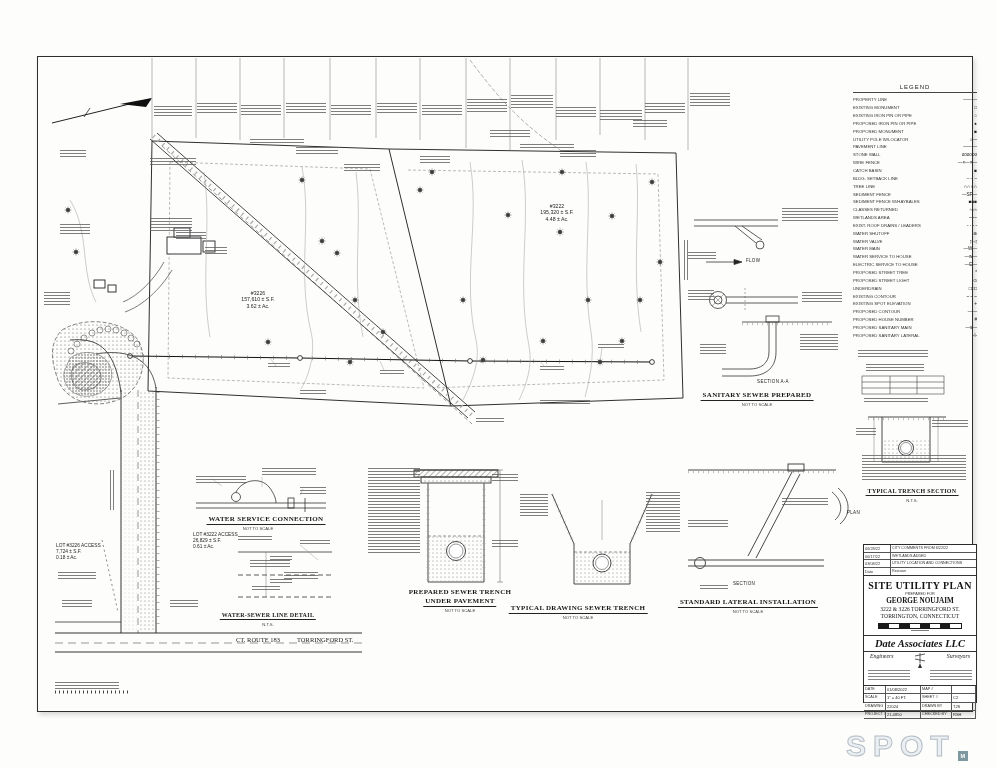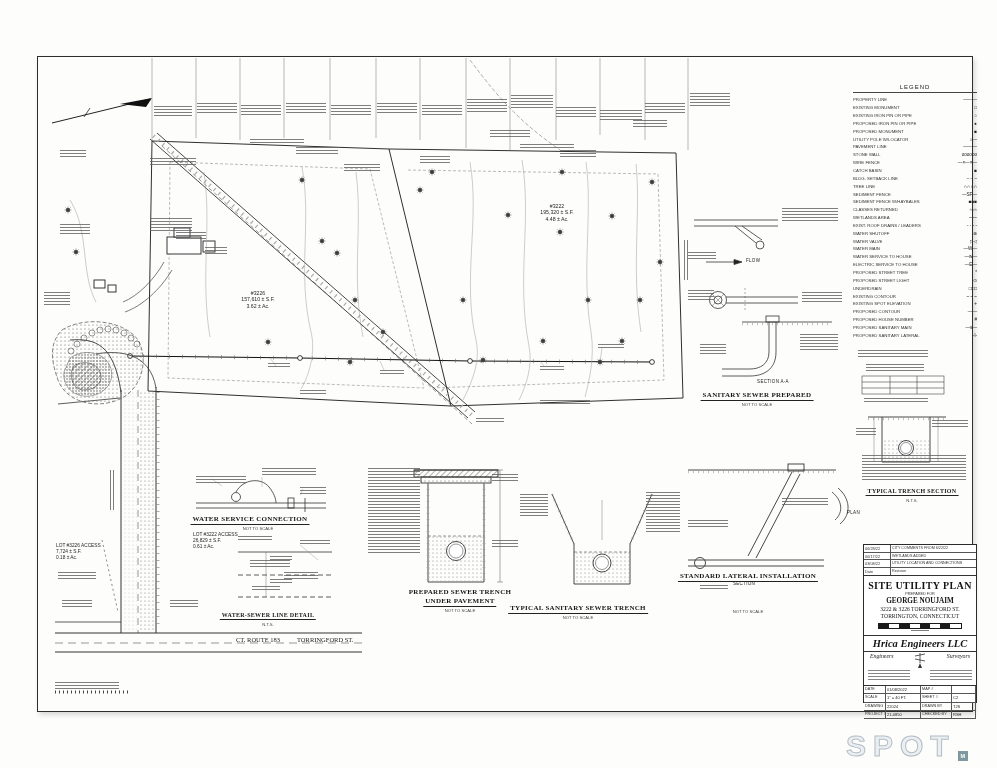--- a/index.html
+++ b/index.html
@@ -390,31 +390,31 @@
   </div>
   <div class="alabel" style="left:193px;top:532px">
     <div>LOT #3222 ACCESS</div>
     <div>26,829 ± S.F.</div>
     <div>0.61 ± Ac.</div>
   </div>
 
   <div class="t ser" style="left:236px;top:636px;font-size:6.5px">CT. ROUTE 183</div>
   <div class="t ser" style="left:297px;top:636px;font-size:6.5px">TORRINGFORD ST.</div>
 
-  <div class="dt" style="left:250px;top:515px">WATER SERVICE CONNECTION</div>
+  <div class="dt" style="left:266px;top:515px">WATER SERVICE CONNECTION</div>
   <div class="nts" style="left:258px;top:526px">NOT TO SCALE</div>
 
   <div class="dt nb" style="left:460px;top:588px">PREPARED SEWER TRENCH</div>
   <div class="dt" style="left:460px;top:597px">UNDER PAVEMENT</div>
   <div class="nts" style="left:460px;top:608px">NOT TO SCALE</div>
 
-  <div class="dt" style="left:578px;top:604px">TYPICAL SANITARY SEWER TRENCH</div>
+  <div class="dt" style="left:578px;top:604px">TYPICAL DRAWING SEWER TRENCH</div>
   <div class="nts" style="left:578px;top:615px">NOT TO SCALE</div>
 
-  <div class="dt" style="left:748px;top:572px">STANDARD LATERAL INSTALLATION</div>
+  <div class="dt" style="left:748px;top:598px">STANDARD LATERAL INSTALLATION</div>
   <div class="nts" style="left:748px;top:609px">NOT TO SCALE</div>
 
   <div class="dt" style="left:757px;top:391px">SANITARY SEWER PREPARED</div>
   <div class="nts" style="left:757px;top:402px">NOT TO SCALE</div>
 
   <div class="dt sm" style="left:268px;top:612px">WATER-SEWER LINE DETAIL</div>
   <div class="nts" style="left:268px;top:622px">N.T.S.</div>
 
   <div class="dt sm" style="left:912px;top:488px">TYPICAL TRENCH SECTION</div>
   <div class="nts" style="left:912px;top:498px">N.T.S.</div>
@@ -571,21 +571,21 @@
         <span class="revr">Revision</span>
       </div>
     </div>
     <div class="tb-title">SITE UTILITY PLAN</div>
     <div class="tb-prep">PREPARED FOR</div>
     <div class="tb-client">GEORGE NOUJAIM</div>
     <div class="tb-addr">3222 &amp; 3226 TORRINGFORD ST.</div>
     <div class="tb-addr">TORRINGTON, CONNECTICUT</div>
     <div class="scalebar"></div>
     <i class="tb sb-sub" style="position:relative"></i>
-    <div class="firm">Hrica Engineers LLC</div>
+    <div class="firm">Date Associates LLC</div>
     <div class="roles">
       <span class="role">Engineers</span>
       <svg width="12" height="15" viewBox="0 0 12 15">
         <path d="M6,0 L6,10 M1,3 L11,1 M1,6 L11,8" stroke="#333" stroke-width=".8" fill="none"></path>
         <polygon points="6,10 4,15 8,15" fill="#333"></polygon>
       </svg>
       <span class="role">Surveyors</span>
     </div>
     <div class="roleblobs">
       <i class="tbx"></i>

